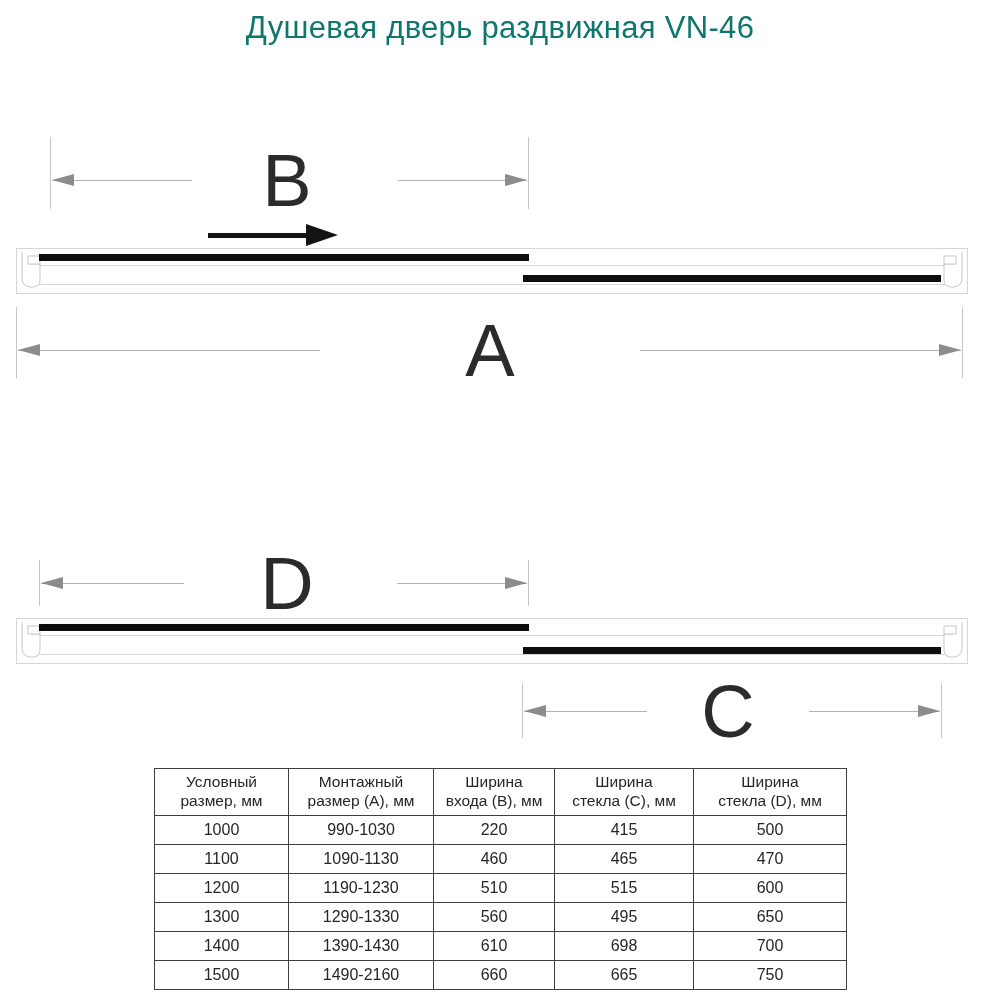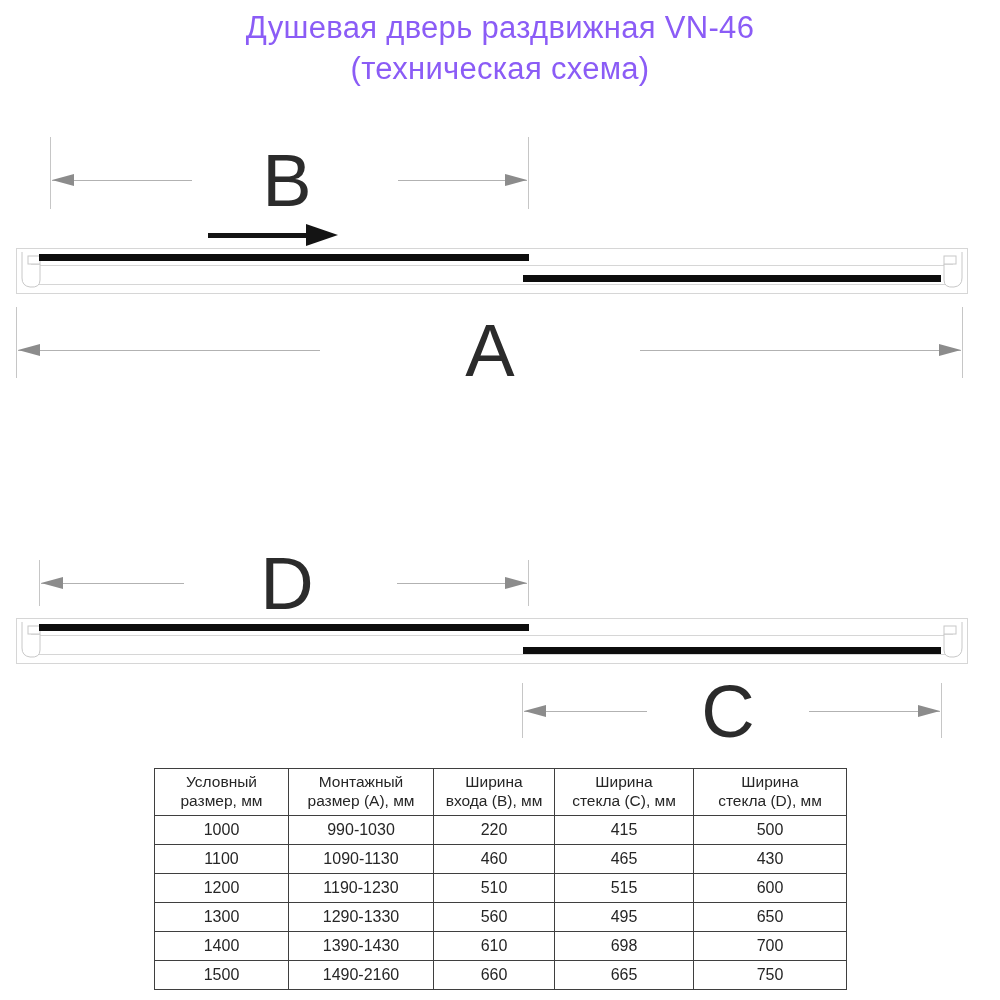--- a/index.html
+++ b/index.html
@@ -1,21 +1,21 @@
 <!DOCTYPE html>
 <html><head>
 <meta charset="utf-8">
 <style>
   html,body{margin:0;padding:0;background:#ffffff;}
   .page{position:relative;width:1000px;height:1000px;background:#ffffff;overflow:hidden;
         font-family:"Liberation Sans",sans-serif;color:#1f1f1f;}
 
   
   .title{position:absolute;top:7px;left:0;width:100%;text-align:center;
-         font-size:31px;line-height:41px;color:#8b5cf6;letter-spacing:.3px;}
+         font-size:31px;line-height:41px;color:#0f766e;letter-spacing:.3px;}
 
   
   .ext{position:absolute;width:0;border-left:1px solid #c6c6c6;}
   .dline{position:absolute;height:0;border-top:1px solid #b2b2b2;}
   .arrw{position:absolute;width:0;height:0;border-top:6px solid transparent;border-bottom:6px solid transparent;}
   .arrw-l{border-right:22px solid #8c8c8c;}
   .arrw-r{border-left:22px solid #8c8c8c;}
   .dim-label{position:absolute;width:120px;text-align:center;
              font-size:74px;line-height:74px;color:#2b2b2b;}
 
@@ -43,21 +43,20 @@
   .size-table th{font-weight:normal;white-space:pre-line;font-size:15.5px;line-height:1.22;padding:4px 4px;}
   .size-table td{height:28px;padding:0 20px;}
 </style>
 </head>
 <body>
 
 <div class="page">
 
   <div class="title">
     <div>Душевая дверь раздвижная VN-46</div>
-    <div>(техническая схема)</div>
   </div>
 
   <div>
     <div class="ext" style="left:50px;top:137px;height:72px"></div>
     <div class="ext" style="left:528px;top:137px;height:72px"></div>
     <div class="dline" style="left:52px;top:180px;width:140px"></div>
     <div class="dline" style="left:398px;top:180px;width:129px"></div>
     <div class="arrw arrw-l" style="left:52px;top:174px"></div>
     <div class="arrw arrw-r" style="left:505px;top:174px"></div>
     <div class="dim-label" style="left:227px;top:144px">B</div>
@@ -156,21 +155,21 @@
           <td>990-1030</td>
           <td>220</td>
           <td>415</td>
           <td>500</td>
         </tr>
         <tr>
           <td>1100</td>
           <td>1090-1130</td>
           <td>460</td>
           <td>465</td>
-          <td>430</td>
+          <td>470</td>
         </tr>
         <tr>
           <td>1200</td>
           <td>1190-1230</td>
           <td>510</td>
           <td>515</td>
           <td>600</td>
         </tr>
         <tr>
           <td>1300</td>

